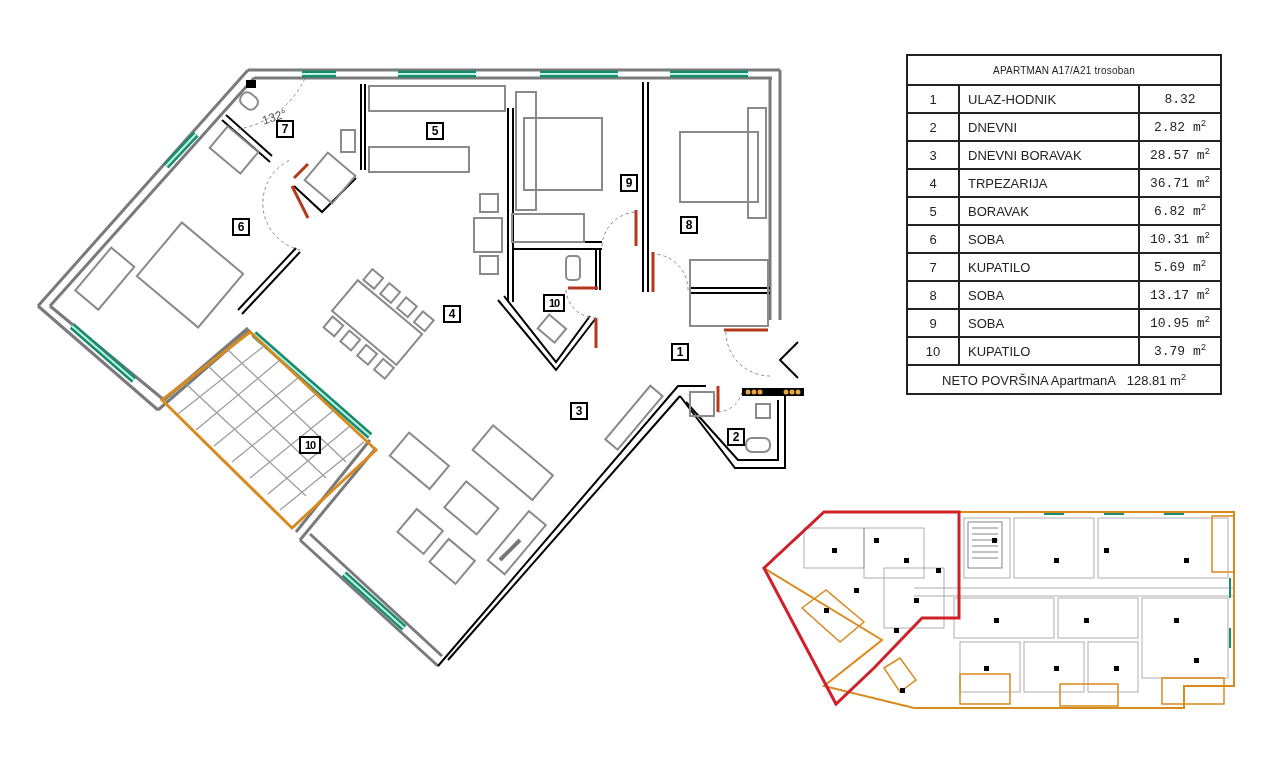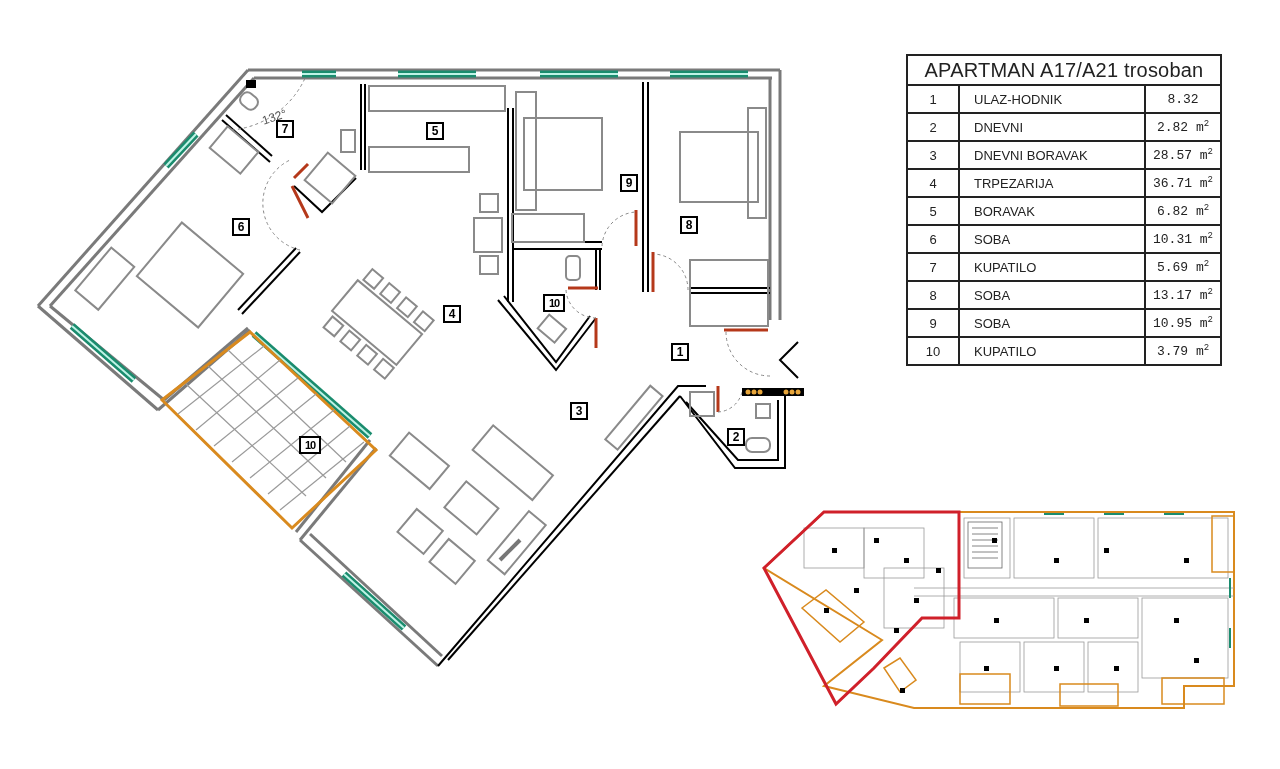--- a/index.html
+++ b/index.html
@@ -10,23 +10,23 @@
               background: #fff; font: bold 12px "Liberation Sans", sans-serif;
               line-height: 14px; text-align: center; color: #000; box-sizing: content-box; }
   .room-tag.wide { width: 18px; font-size: 11px; letter-spacing: -1px; }
   .angle-label { position: absolute; font: 12px "Liberation Sans", sans-serif; color: #555;
                  transform: rotate(-18deg); }
 
   
   #area-table { position: absolute; left: 906px; top: 54px; width: 316px;
                 border-collapse: collapse; border: 2px solid #222; background: #fff; }
   #area-table td { border: 2px solid #222; height: 26px; padding: 0; font-size: 13px; color: #222; }
-  #area-table .title-cell { height: 28px; text-align: center; font-size: 20px; letter-spacing: 0.2px; }
+  #area-table .title-cell { height: 28px; text-align: center; font-size: 10px; letter-spacing: 0.2px; }
   #area-table .num { width: 50px; text-align: center; }
-  #area-table .name { padding-left: 14px; width: 170px; }
+  #area-table .name { padding-left: 8px; width: 170px; }
   #area-table .area { text-align: center; font-family: Liberation Mono, monospace; }
   #area-table .total-cell { text-align: center; height: 27px; font-size: 13px; }
   sup { font-size: 9px; vertical-align: 5px; }
 </style>
 </head>
 <body>
 
 <svg id="plan" viewBox="0 0 1280 769" xmlns="http://www.w3.org/2000/svg">
 
   <g fill="none" stroke="#7a7a7a" stroke-width="3">
@@ -384,14 +384,20 @@
   <tr>
     <td class="num">9</td>
     <td class="name">SOBA</td>
     <td class="area"><span>10.95 m</span><sup>2</sup></td>
   </tr>
   <tr>
     <td class="num">10</td>
     <td class="name">KUPATILO</td>
     <td class="area"><span>3.79 m</span><sup>2</sup></td>
   </tr>
+  <tr>
+    <td colspan="3" class="total-cell">
+      <span>NETO POVRŠINA ApartmanA</span>&nbsp;&nbsp;
+      <span>128.81 m</span><sup>2</sup>
+    </td>
+  </tr>
 </tbody>
   </table>
 
 </body></html>

